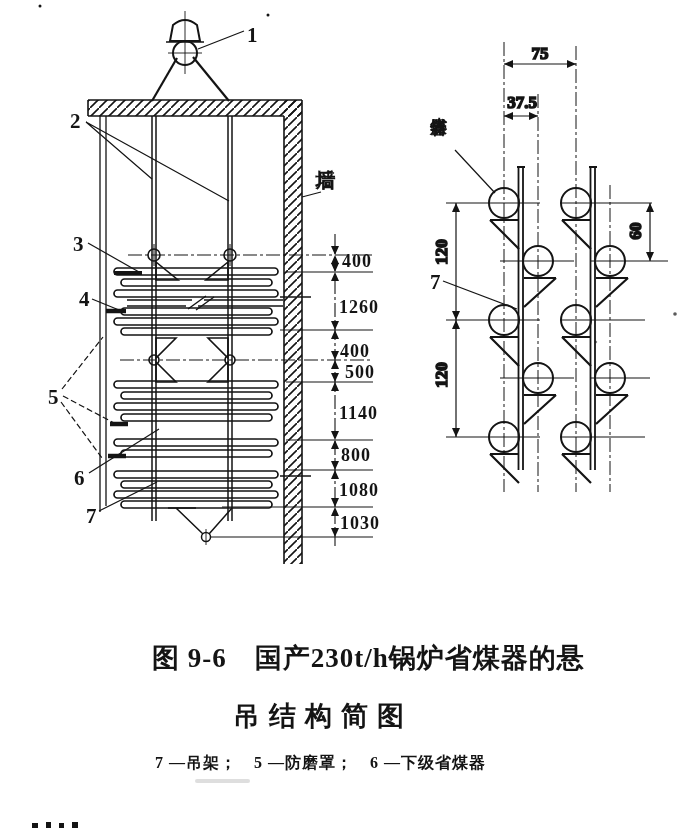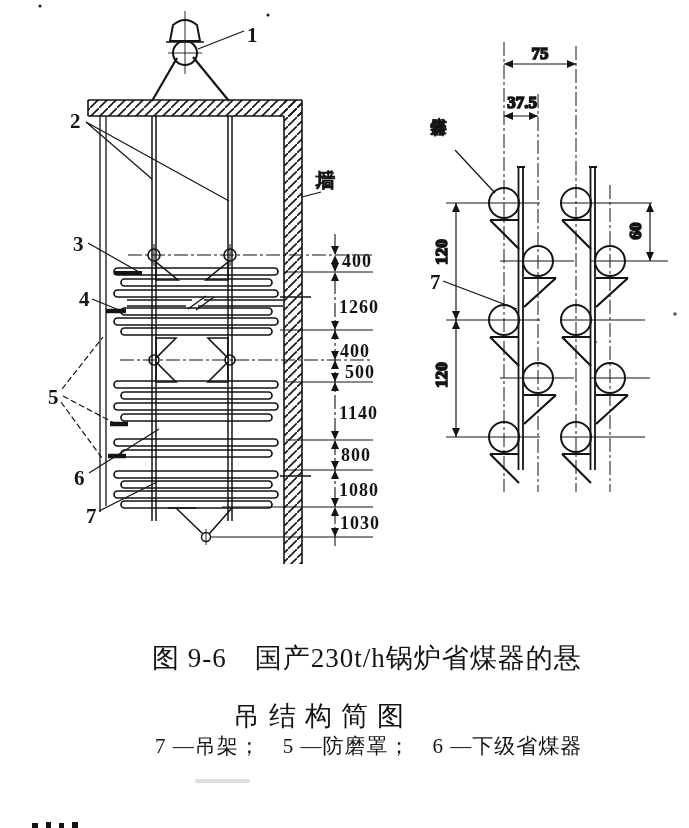--- a/index.html
+++ b/index.html
@@ -13,25 +13,25 @@
   svg text{font-family:"Liberation Serif", serif;fill:#141414;}
   .partnum{font-size:21px;font-weight:bold;}
   .dimtxt{font-size:18px;font-weight:bold;letter-spacing:1px;}
   .dimtxt2{font-size:17px;font-weight:bold;}
   .vlabel{
     position:absolute;writing-mode:vertical-rl;text-orientation:upright;
     font-weight:bold;color:#141414;letter-spacing:2px;line-height:1;
   }
   #wall-label{left:316px;top:152px;font-size:20px;}
   #tube-label{left:430px;top:103px;font-size:17px;letter-spacing:1px;}
-  .cap{position:absolute;white-space:nowrap;font-weight:normal;}
+  .cap{position:absolute;white-space:nowrap;font-weight:bold;}
   #caption-line1{left:152px;top:640px;font-size:27px;letter-spacing:1px;}
   #caption-line2{left:233px;top:698px;font-size:27px;letter-spacing:9px;}
   #legend-line1{left:112px;top:721px;font-size:21px;letter-spacing:1px;}
-  #legend-line2{left:155px;top:732px;font-size:21px;letter-spacing:1px;}
+  #legend-line2{left:155px;top:753px;font-size:16px;letter-spacing:1px;}
   .smudge{position:absolute;background:#b5b5b5;opacity:.45;border-radius:2px;}
 </style>
 </head>
 <body>
 
 <div id="stage">
 
 <svg width="689" height="620" viewBox="0 0 689 620">
   <defs>
     <pattern id="hatch" patternUnits="userSpaceOnUse" width="9" height="9">

